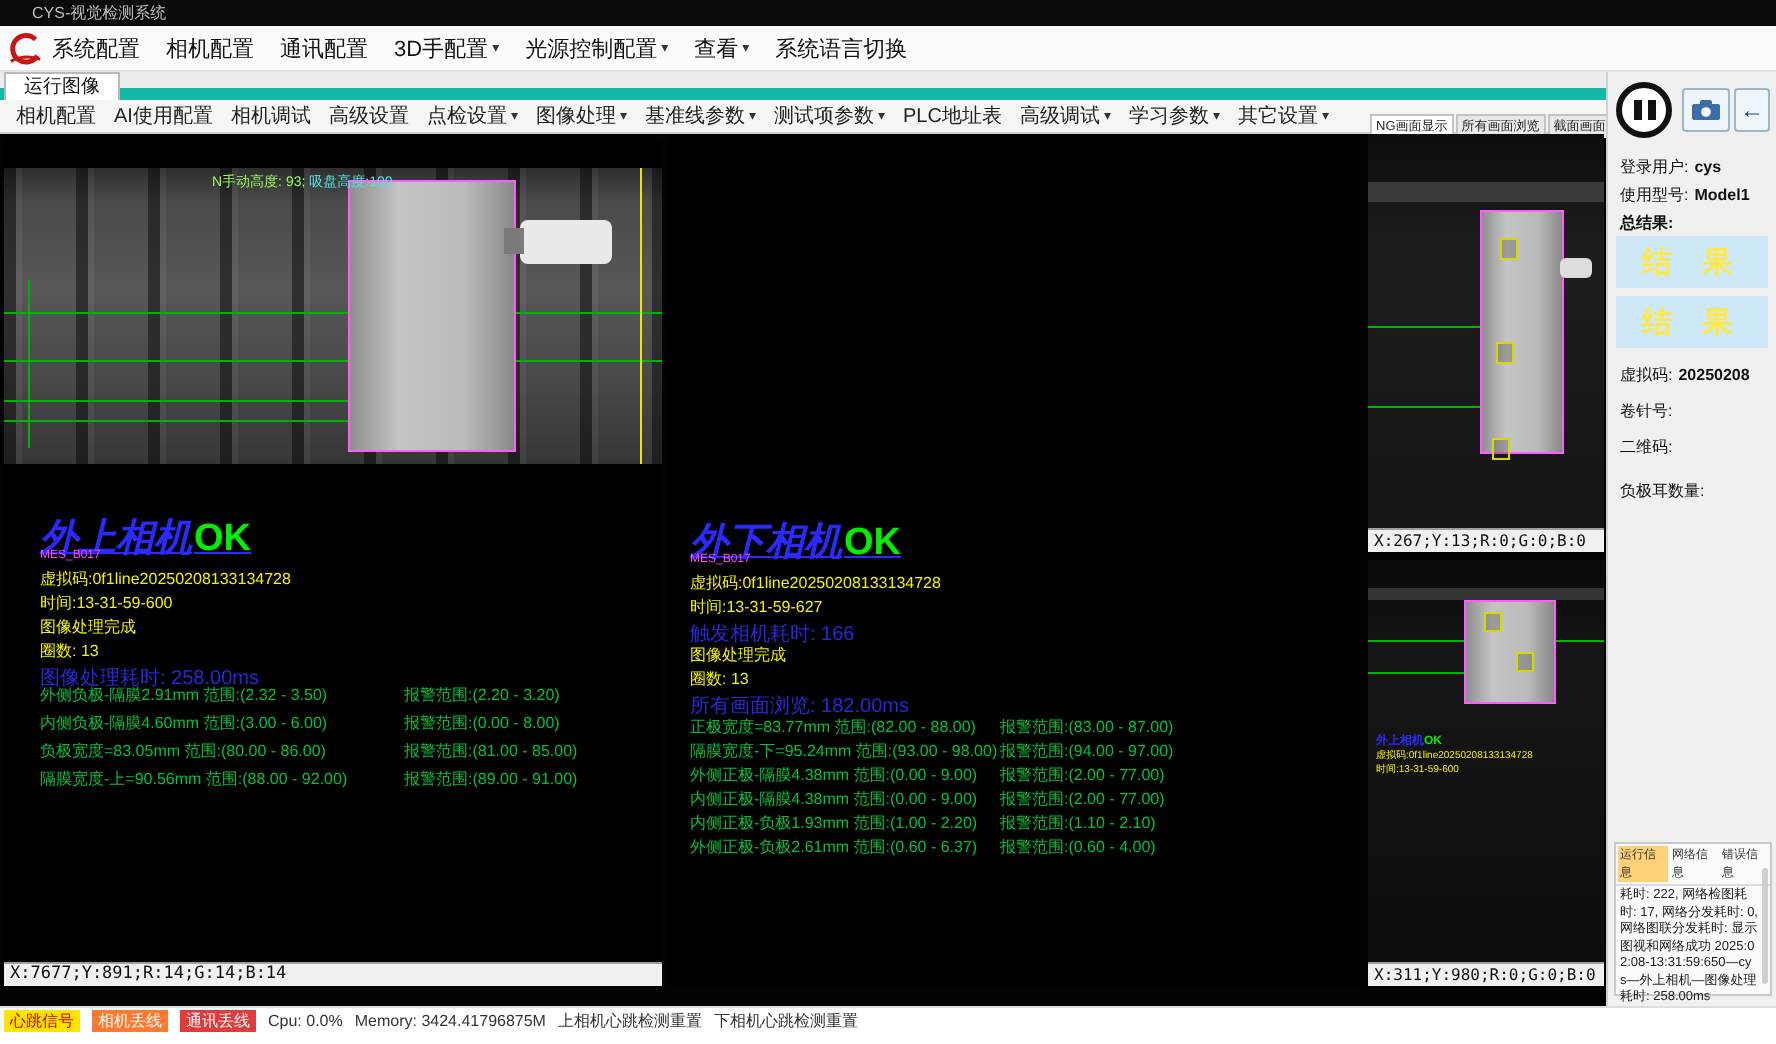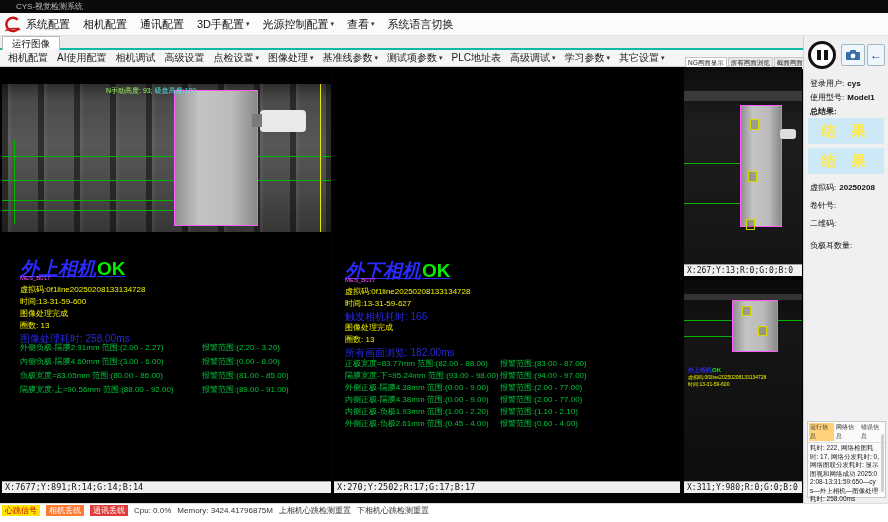--- a/index.html
+++ b/index.html
@@ -10,21 +10,21 @@
   
   .titlebar { position:absolute; left:0; top:0; width:888px; height:13px; background:#0b0b0b; color:#bdbdbd; font-size:8px; line-height:13px; padding-left:16px; }
 
   
   .menubar { position:absolute; left:0; top:13px; width:888px; height:23px; background:#fbfbfb; border-bottom:1px solid #e3e3e3; display:flex; align-items:center; gap:13px; padding-left:26px; font-size:11px; color:#111; }
   .logo { position:absolute; left:3px; top:2px; width:19px; height:19px; }
   .mi { cursor:default; display:inline-flex; align-items:center; gap:2px; }
   .caret { font-size:7px; color:#333; }
 
   
-  .tabrow { position:absolute; left:0; top:36px; width:888px; height:14px; background:#ececec; border-bottom:2px solid #14b8a6; }
+  .tabrow { position:absolute; left:0; top:36px; width:888px; height:14px; background:#ececec; border-bottom:6px solid #14b8a6; }
   .tab { position:absolute; left:2px; top:0; height:14px; padding:0 9px; background:#fff; border:1px solid #b9b9b9; border-bottom:none; font-size:9.5px; line-height:13px; color:#111; }
 
   
   .toolbar { position:absolute; left:0; top:50px; width:888px; height:17px; background:#f5f5f5; border-bottom:1px solid #cfcfcf; display:flex; align-items:center; gap:9px; padding-left:8px; font-size:10px; color:#1c1c1c; font-weight:bold; }
   .ti { display:inline-flex; align-items:center; gap:2px; font-weight:normal; color:#222; }
 
   
   .main { position:absolute; left:0; top:67px; width:888px; height:436px; background:#020202; }
 
   .view { position:absolute; background:#000; }
@@ -196,21 +196,21 @@
       <span>外上相机</span><span class="ok">OK</span>
     </div>
     <div class="mes" style="left:18px; top:205px;">MES_B017</div>
     <div class="yline" style="left:18px; top:214px;">虚拟码:0f1line20250208133134728</div>
     <div class="yline" style="left:18px; top:226px;">时间:13-31-59-600</div>
     <div class="yline" style="left:18px; top:238px;">图像处理完成</div>
     <div class="yline" style="left:18px; top:250px;">圈数: 13</div>
     <div class="bline" style="left:18px; top:262px;">图像处理耗时: 258.00ms</div>
 
     <div>
-      <span class="grow" style="left:18px; top:272px;">外侧负极-隔膜2.91mm 范围:(2.00 - 2.27)</span>
+      <span class="grow" style="left:18px; top:272px;">外侧负极-隔膜2.91mm 范围:(2.32 - 3.50)</span>
       <span class="grow" style="left:200px; top:272px;">报警范围:(2.20 - 3.20)</span>
     </div>
     <div>
       <span class="grow" style="left:18px; top:286px;">内侧负极-隔膜4.60mm 范围:(3.00 - 6.00)</span>
       <span class="grow" style="left:200px; top:286px;">报警范围:(0.00 - 8.00)</span>
     </div>
     <div>
       <span class="grow" style="left:18px; top:300px;">负极宽度=83.05mm 范围:(80.00 - 86.00)</span>
       <span class="grow" style="left:200px; top:300px;">报警范围:(81.00 - 85.00)</span>
     </div>
@@ -249,25 +249,24 @@
     </div>
     <div>
       <span class="grow" style="left:11px; top:324px;">内侧正极-隔膜4.38mm 范围:(0.00 - 9.00)</span>
       <span class="grow" style="left:166px; top:324px;">报警范围:(2.00 - 77.00)</span>
     </div>
     <div>
       <span class="grow" style="left:11px; top:336px;">内侧正极-负极1.93mm 范围:(1.00 - 2.20)</span>
       <span class="grow" style="left:166px; top:336px;">报警范围:(1.10 - 2.10)</span>
     </div>
     <div>
-      <span class="grow" style="left:11px; top:348px;">外侧正极-负极2.61mm 范围:(0.45 - 4.00)</span>
+      <span class="grow" style="left:11px; top:348px;">外侧正极-负极2.61mm 范围:(0.60 - 6.37)</span>
       <span class="grow" style="left:166px; top:348px;">报警范围:(0.60 - 4.00)</span>
     </div>
 
-    <div class="vfooter">X:270;Y:2502;R:17;G:17;B:17</div>
   </div>
 
   <div class="ptabs" style="left:685px; top:57px;">
     <span class="ptab on">NG画面显示</span>
     <span class="ptab">所有画面浏览</span>
     <span class="ptab">截面画面浏览</span>
   </div>
   <div class="view" style="left:684px; top:67px; width:118px; height:209px;">
     <div class="img" style="top:0; width:118px; height:197px; background:linear-gradient(180deg,#0d0d0d 0,#1e1e1e 30%,#141414 100%);">
       <div class="abs" style="left:0; top:24px; width:118px; height:10px; background:#3a3a3a;"></div>

